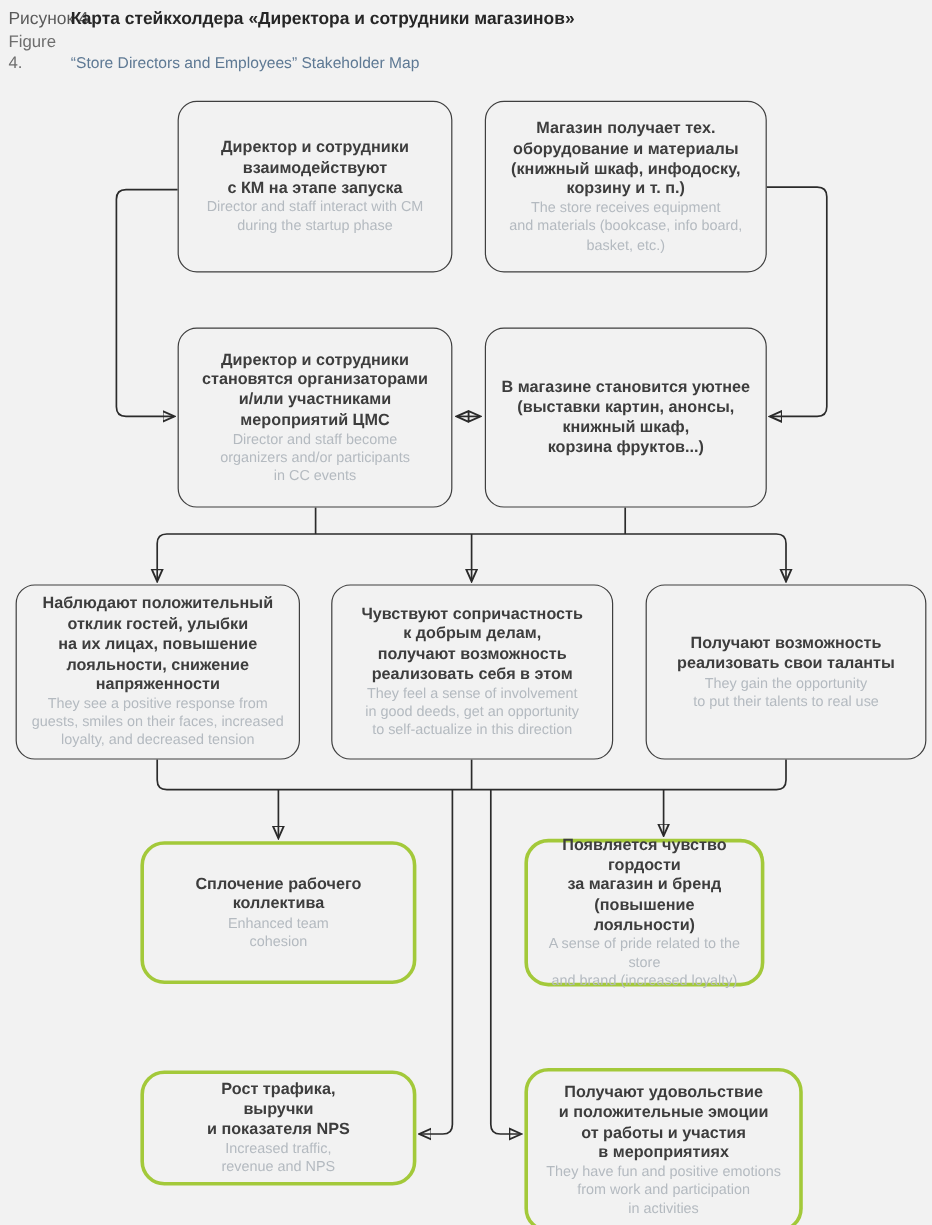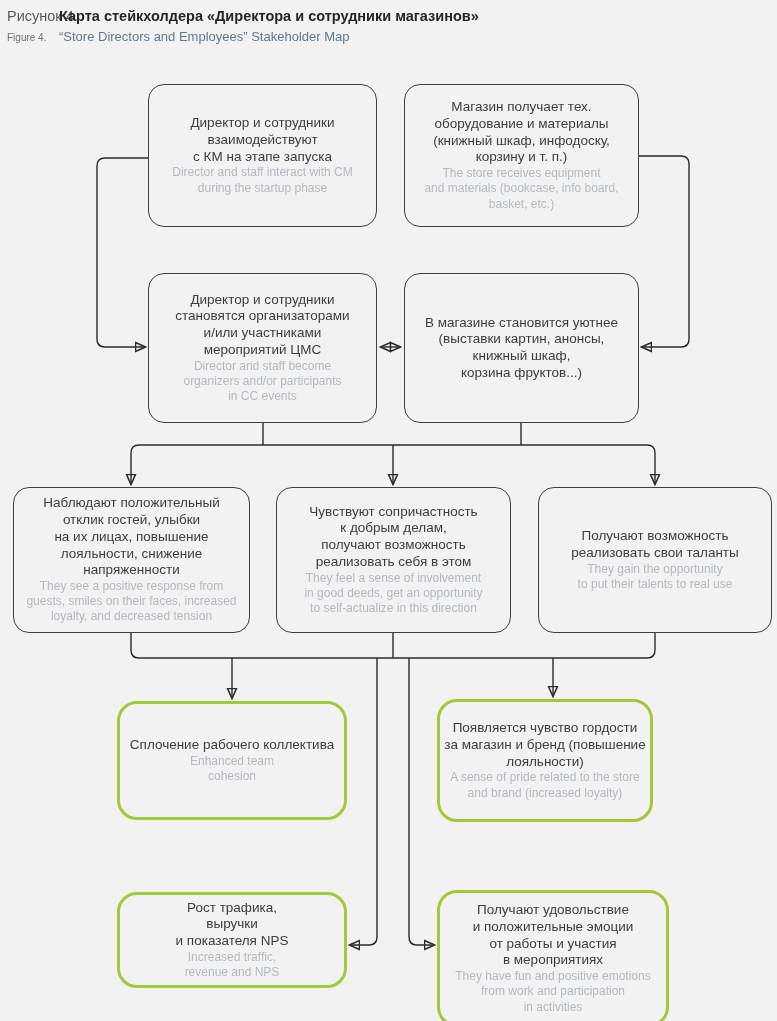--- a/index.html
+++ b/index.html
@@ -5,41 +5,41 @@
   :root{
     --bg:#f2f2f2; --line:#2b2b2b; --box-border:#3f3f3f; --green:#a3c93a;
     --ru:#3d3d3d; --en:#b4bac0; --ttl:#262626; --lbl:#5a5a5a; --ttl-en:#5e7994;
   }
   html,body{margin:0;padding:0;}
   body{background:#fff;font-family:"Liberation Sans","DejaVu Sans",sans-serif;}
   #canvas{position:relative;width:777px;height:1021px;background:var(--bg);overflow:hidden;}
   .hdr{position:absolute;left:7px;top:6px;line-height:1.25;}
   .hdr-row{white-space:nowrap;}
   .hdr-label{display:inline-block;width:52px;color:var(--lbl);font-size:14.5px;}
-  .hdr-label.en{color:#6e6e6e;font-size:10px;}
+  .hdr-label.en{color:#6e6e6e;font-size:14px;}
   .hdr-title-ru{color:var(--ttl);font-size:14.5px;font-weight:bold;}
   .hdr-title-en{color:var(--ttl-en);font-size:13px;font-weight:normal;}
   svg.wires{position:absolute;left:0;top:0;width:777px;height:1021px;pointer-events:none;}
   svg.wires path{fill:none;stroke:var(--line);stroke-width:1.4;}
   .box{position:absolute;border:1.4px solid var(--box-border);border-radius:16px;
        display:flex;flex-direction:column;align-items:center;justify-content:center;
        text-align:center;padding:4px 3px;box-sizing:border-box;background:var(--bg);}
   .box.green{border:3.5px solid var(--green);border-radius:20px;}
-  .ru{white-space:pre-line;color:var(--ru);font-weight:normal;font-size:13.5px;line-height:1.24;margin:0;}
+  .ru{white-space:pre-line;color:var(--ru);font-weight:bold;font-size:13.5px;line-height:1.24;margin:0;}
   .en{white-space:pre-line;color:var(--en);font-size:12px;line-height:1.27;margin:0;}
   
   #b1{left:148px;top:84px;width:229px;height:143px;}
   #b2{left:404px;top:84px;width:235px;height:143px;}
   #b3{left:148px;top:273px;width:229px;height:150px;}
   #b4{left:404px;top:273px;width:235px;height:150px;}
   #b5{left:13px; top:487px;width:237px;height:146px;}
   #b6{left:276px;top:487px;width:235px;height:146px;}
   #b7{left:538px;top:487px;width:234px;height:146px;}
   #b8{left:117px;top:701px;width:230px;height:119px;}
-  #b9{left:437px;top:699px;width:216px;height:123px;}
+  #b9{left:437px;top:699px;width:200px;height:123px;}
   #b10{left:117px;top:892px;width:230px;height:96px;}
   #b11{left:437px;top:890px;width:232px;height:137px;}
 </style>
 </head>
 <body>
 
 <div id="canvas">
 
   <div class="hdr">
     <div class="hdr-row">

